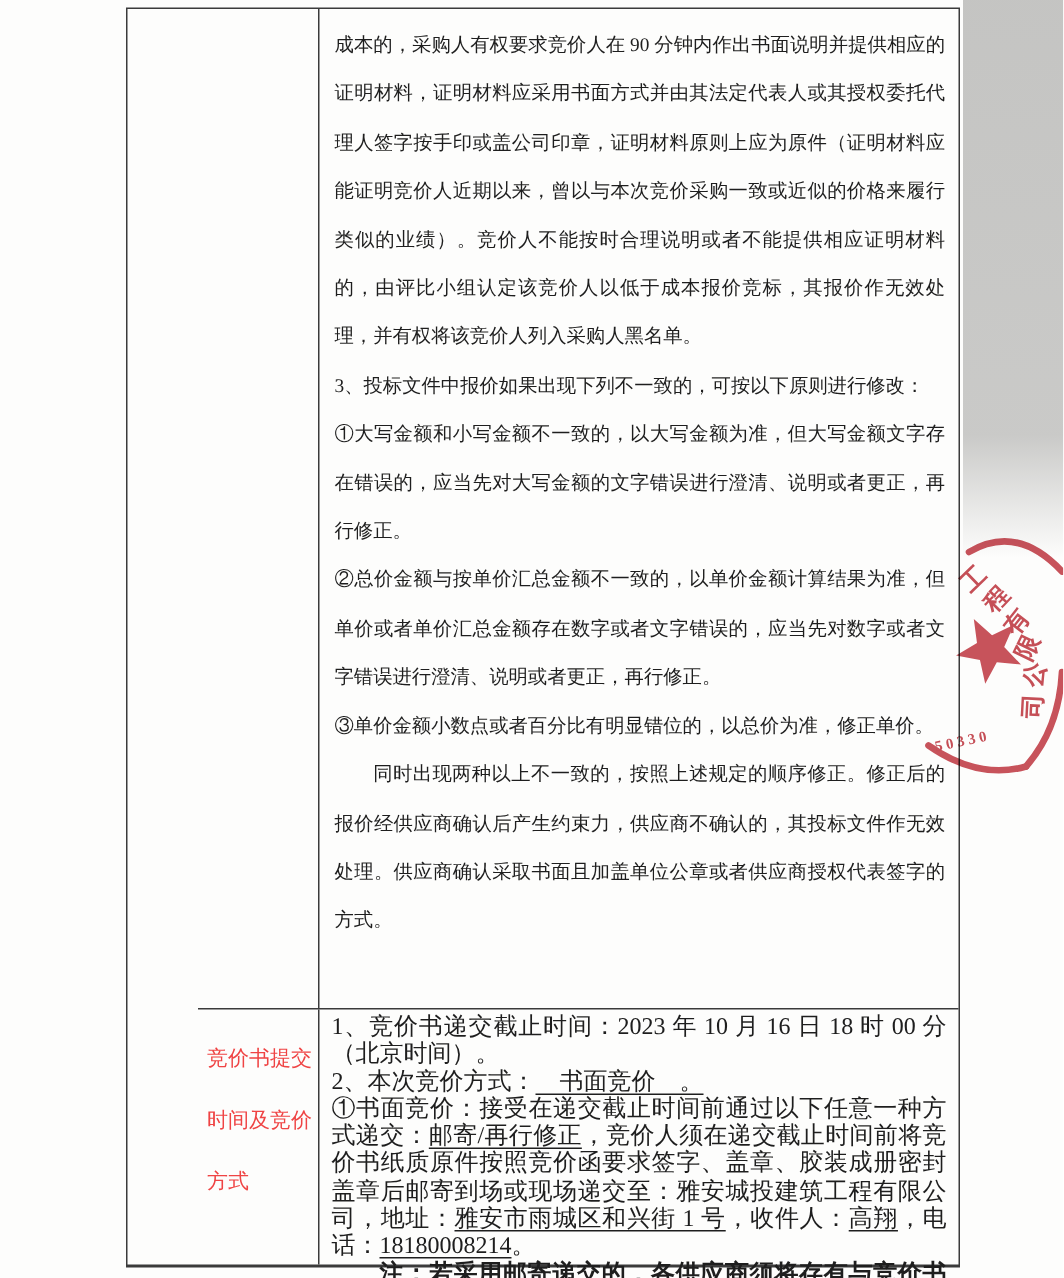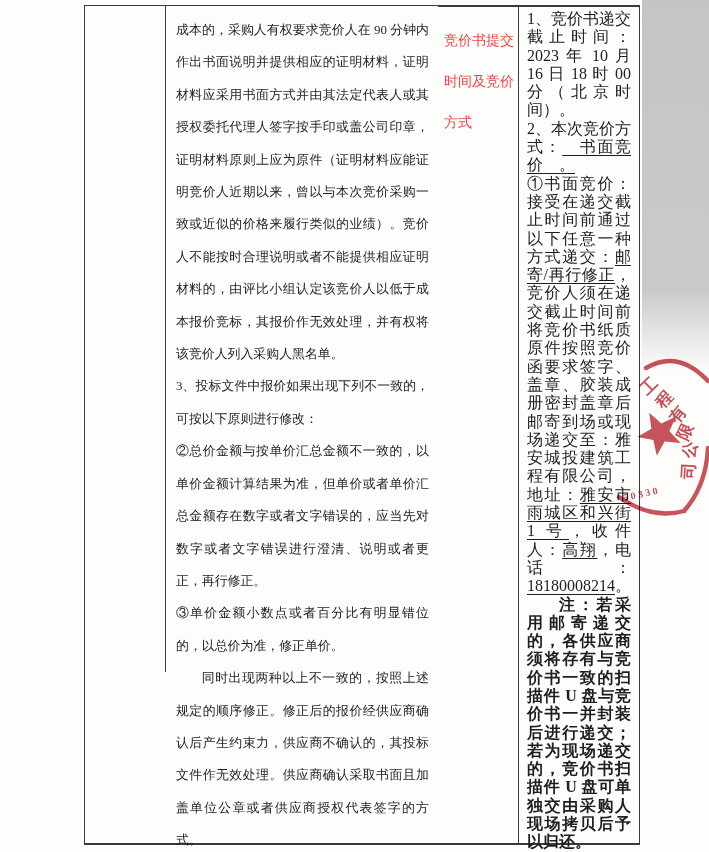--- a/index.html
+++ b/index.html
@@ -19,22 +19,23 @@
     position:absolute; left:642px; top:0; width:67px; height:372px;
     background:linear-gradient(to bottom,
       rgba(118,118,115,0.42) 0%,
       rgba(118,118,115,0.38) 78%,
       rgba(118,118,115,0.0) 100%);
     pointer-events:none;
   }
   .doc-table{
     position:absolute; left:84px; top:5px; width:556px; height:840px;
     border:1.6px solid #3b3b3b; border-bottom-width:2.6px;
-    display:flex; flex-direction:row;
+    display:flex; flex-direction:column;
     background:transparent;
+    padding-left:47px;
   }
   .t-row{ display:flex; min-height:0; }
   .t-row.row1{ height:666px; }
   .t-row.row2{ flex:1; border-top:1.6px solid #3b3b3b; }
   .cell-label{
     width:81px; flex:0 0 81px;
     border-right:1.6px solid #3b3b3b;
     padding:13px 2px 0 6px;
     font-size:14px; line-height:41px; color:#ef4444;
   }
@@ -72,20 +73,21 @@
 
   <div class="scan-shade"></div>
 
   <div class="doc-table">
 
     <div class="t-row row1">
       <div class="cell-label"></div>
       <div class="cell-content">
         <p>成本的，采购人有权要求竞价人在 90 分钟内作出书面说明并提供相应的证明材料，证明材料应采用书面方式并由其法定代表人或其授权委托代理人签字按手印或盖公司印章，证明材料原则上应为原件（证明材料应能证明竞价人近期以来，曾以与本次竞价采购一致或近似的价格来履行类似的业绩）。竞价人不能按时合理说明或者不能提供相应证明材料的，由评比小组认定该竞价人以低于成本报价竞标，其报价作无效处理，并有权将该竞价人列入采购人黑名单。</p>
         <p>3、投标文件中报价如果出现下列不一致的，可按以下原则进行修改：</p>
+        <p>①大写金额和小写金额不一致的，以大写金额为准，但大写金额文字存在错误的，应当先对大写金额的文字错误进行澄清、说明或者更正，再行修正。</p>
         <p>②总价金额与按单价汇总金额不一致的，以单价金额计算结果为准，但单价或者单价汇总金额存在数字或者文字错误的，应当先对数字或者文字错误进行澄清、说明或者更正，再行修正。</p>
         <p>③单价金额小数点或者百分比有明显错位的，以总价为准，修正单价。</p>
         <p class="indent">同时出现两种以上不一致的，按照上述规定的顺序修正。修正后的报价经供应商确认后产生约束力，供应商不确认的，其投标文件作无效处理。供应商确认采取书面且加盖单位公章或者供应商授权代表签字的方式。</p>
       </div>
     </div>
 
     <div class="t-row row2">
       <div class="cell-label">竞价书提交时间及竞价方式</div>
       <div class="cell-content">
         <p>1、竞价书递交截止时间：2023 年 10 月 16 日 18 时 00 分（北京时间）。</p>

